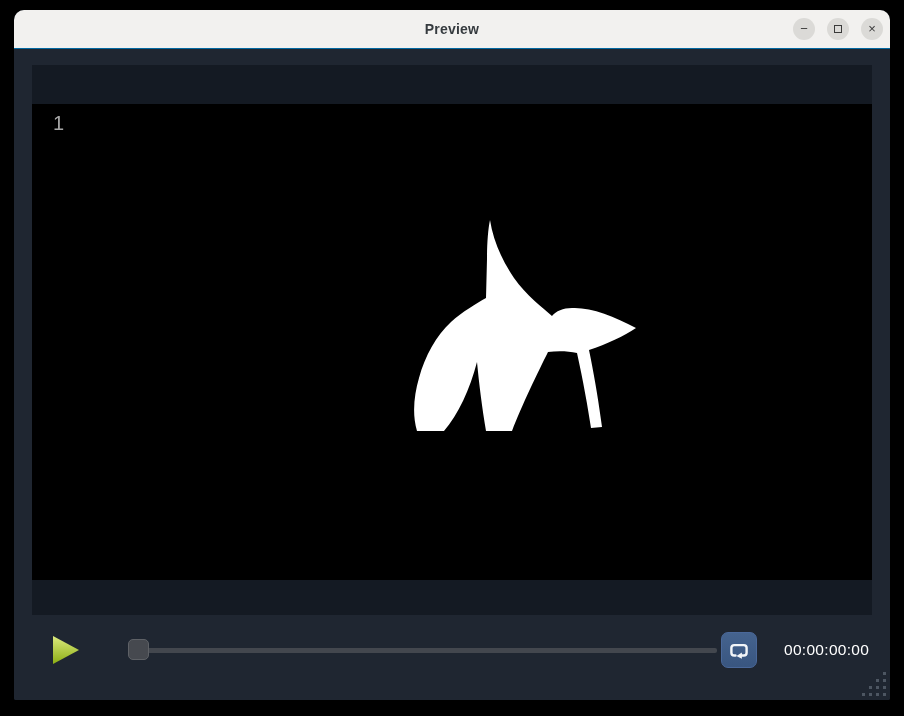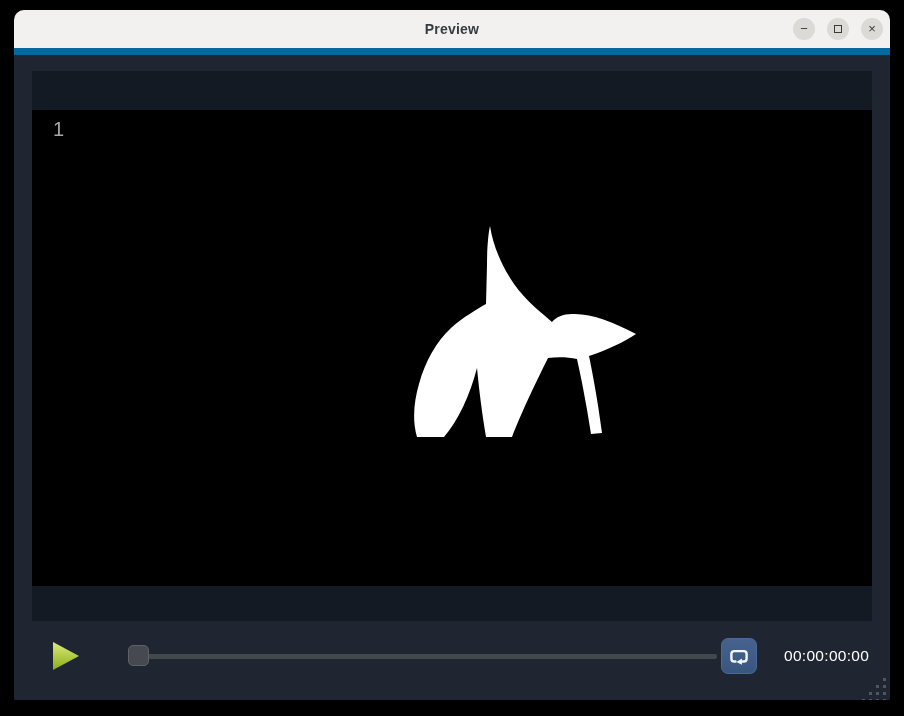--- a/index.html
+++ b/index.html
@@ -7,21 +7,21 @@
     width:904px;height:716px;background:#000;position:relative;overflow:hidden;
     font-family:"Liberation Sans", sans-serif;
   }
   .window{
     position:absolute;left:14px;top:10px;width:876px;height:690px;
     background:#1f2631;border-radius:10px 10px 2px 2px;overflow:hidden;
     box-shadow:0 0 0 1px rgba(0,0,0,.55);
   }
   
   .titlebar{
-    height:38px;background:#f2f1ef;border-bottom:7px solid #0369a1;
+    height:38px;background:#f2f1ef;border-bottom:1px solid #0369a1;
     display:flex;align-items:center;justify-content:center;position:relative;
   }
   .title{font-size:14px;font-weight:bold;color:#363b3f;letter-spacing:.2px;}
   .winbtns{position:absolute;right:7px;top:8px;display:flex;gap:12px;}
   .winbtn{
     width:22px;height:22px;border-radius:50%;background:#dbdad7;border:none;padding:0;
     display:flex;align-items:center;justify-content:center;color:#3a3a3a;
     font-size:13px;line-height:1;cursor:default;
   }
   .winbtn span{display:block;transform:translateY(-1px);}

